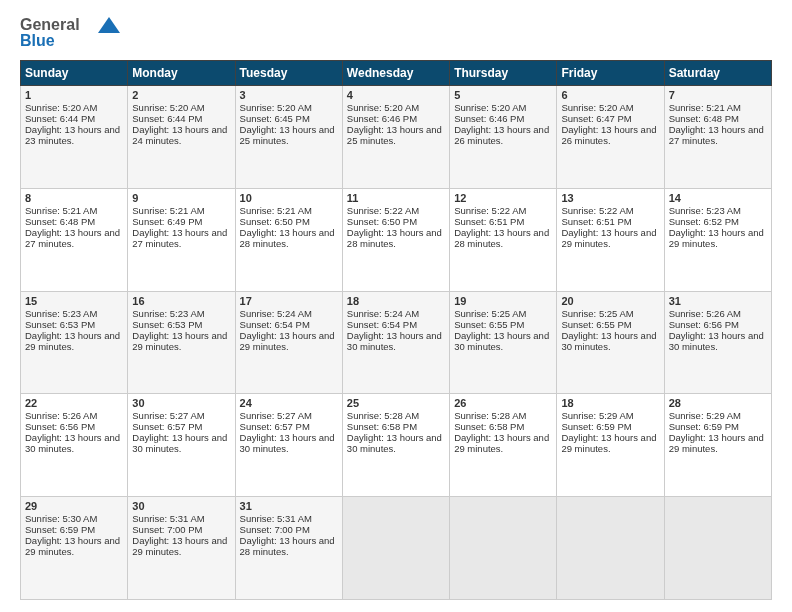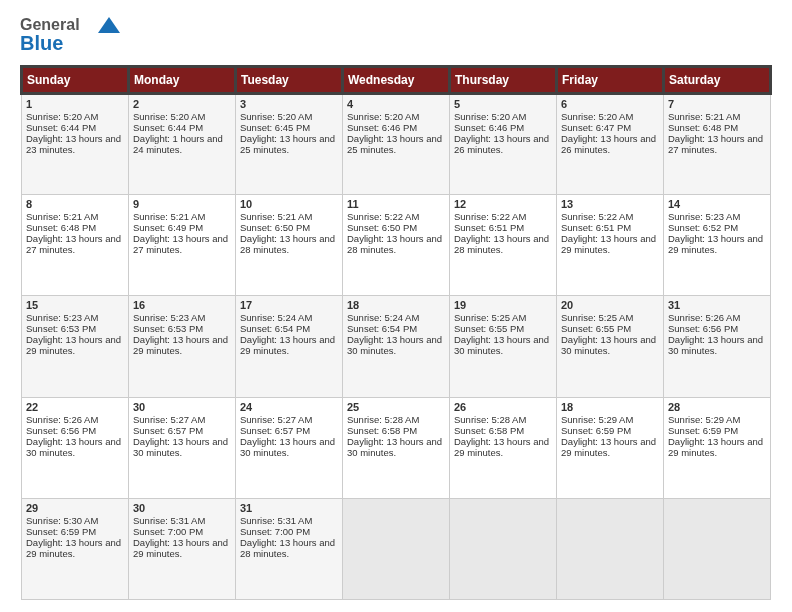--- a/index.html
+++ b/index.html
@@ -39,26 +39,26 @@
     .subtitle {
       font-size: 14px;
       color: #555;
     }
     .calendar {
       width: 100%;
       border-collapse: collapse;
       flex: 1;
     }
     .calendar thead tr th {
-      background: #7f1d1d;
+      background: #0c4a6e;
       color: #fff;
       font-size: 12px;
       font-weight: bold;
       padding: 5px 4px;
-      border: 3px solid #404040;
+      border: 1px solid #404040;
       text-align: left;
       width: calc(100% / 7);
     }
     .calendar tbody tr td {
       border: 1px solid #ccc;
       vertical-align: top;
       padding: 3px 4px;
       font-size: 9.5px;
       color: #333;
       width: calc(100% / 7);
@@ -89,42 +89,42 @@
 
 <div class="page">
   <div class="header">
     <div class="logo">
       <div style="display:flex;align-items:center;gap:18px;">
         <span style="font-size:16px;font-weight:bold;color:#555;">General</span>
         <svg width="22" height="16" viewBox="0 0 22 16">
           <polygon points="11,0 22,16 0,16" fill="#1a6fb5"></polygon>
         </svg>
       </div>
-      <span style="font-size:20px;font-weight:bold;color:#1a6fb5;margin-top:-2px;">Blue</span>
+      <span style="font-size:16px;font-weight:bold;color:#1a6fb5;margin-top:-2px;">Blue</span>
     </div>
     <div class="title-block">
     </div>
   </div>
 
   <table class="calendar">
     <thead>
       <tr>
       <th>Sunday</th>
           <th>Monday</th>
           <th>Tuesday</th>
           <th>Wednesday</th>
           <th>Thursday</th>
           <th>Friday</th>
           <th>Saturday</th>
         </tr>
     </thead>
     <tbody id="calendar-body">
     <tr>
           <td><span class="day-num">1</span><span>Sunrise: 5:20 AM</span><br><span>Sunset: 6:44 PM</span><br><span>Daylight: 13 hours and 23 minutes.</span></td>
-          <td><span class="day-num">2</span><span>Sunrise: 5:20 AM</span><br><span>Sunset: 6:44 PM</span><br><span>Daylight: 1 hours and 24 minutes.</span></td>
+          <td><span class="day-num">2</span><span>Sunrise: 5:20 AM</span><br><span>Sunset: 6:44 PM</span><br><span>Daylight: 13 hours and 24 minutes.</span></td>
           <td><span class="day-num">3</span><span>Sunrise: 5:20 AM</span><br><span>Sunset: 6:45 PM</span><br><span>Daylight: 13 hours and 25 minutes.</span></td>
           <td><span class="day-num">4</span><span>Sunrise: 5:20 AM</span><br><span>Sunset: 6:46 PM</span><br><span>Daylight: 13 hours and 25 minutes.</span></td>
           <td><span class="day-num">5</span><span>Sunrise: 5:20 AM</span><br><span>Sunset: 6:46 PM</span><br><span>Daylight: 13 hours and 26 minutes.</span></td>
           <td><span class="day-num">6</span><span>Sunrise: 5:20 AM</span><br><span>Sunset: 6:47 PM</span><br><span>Daylight: 13 hours and 26 minutes.</span></td>
           <td><span class="day-num">7</span><span>Sunrise: 5:21 AM</span><br><span>Sunset: 6:48 PM</span><br><span>Daylight: 13 hours and 27 minutes.</span></td>
         </tr>
         <tr>
           <td><span class="day-num">8</span><span>Sunrise: 5:21 AM</span><br><span>Sunset: 6:48 PM</span><br><span>Daylight: 13 hours and 27 minutes.</span></td>
           <td><span class="day-num">9</span><span>Sunrise: 5:21 AM</span><br><span>Sunset: 6:49 PM</span><br><span>Daylight: 13 hours and 27 minutes.</span></td>
           <td><span class="day-num">10</span><span>Sunrise: 5:21 AM</span><br><span>Sunset: 6:50 PM</span><br><span>Daylight: 13 hours and 28 minutes.</span></td>

